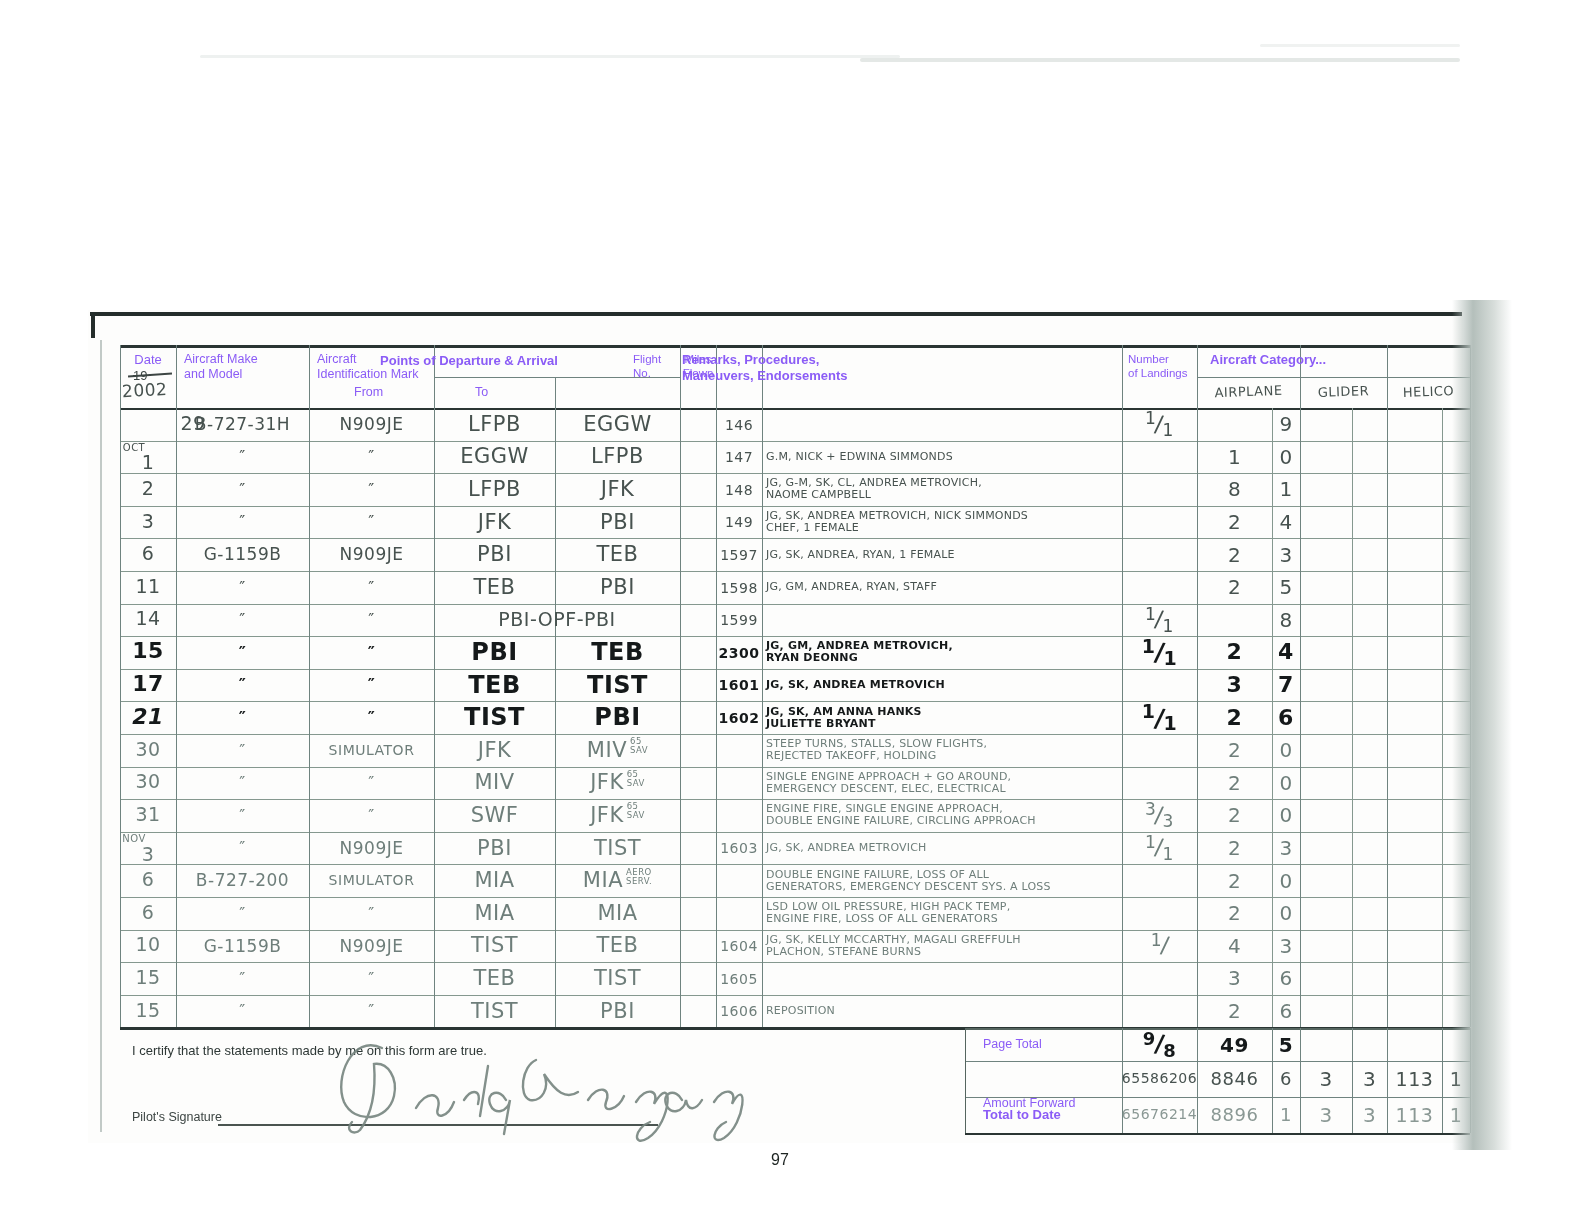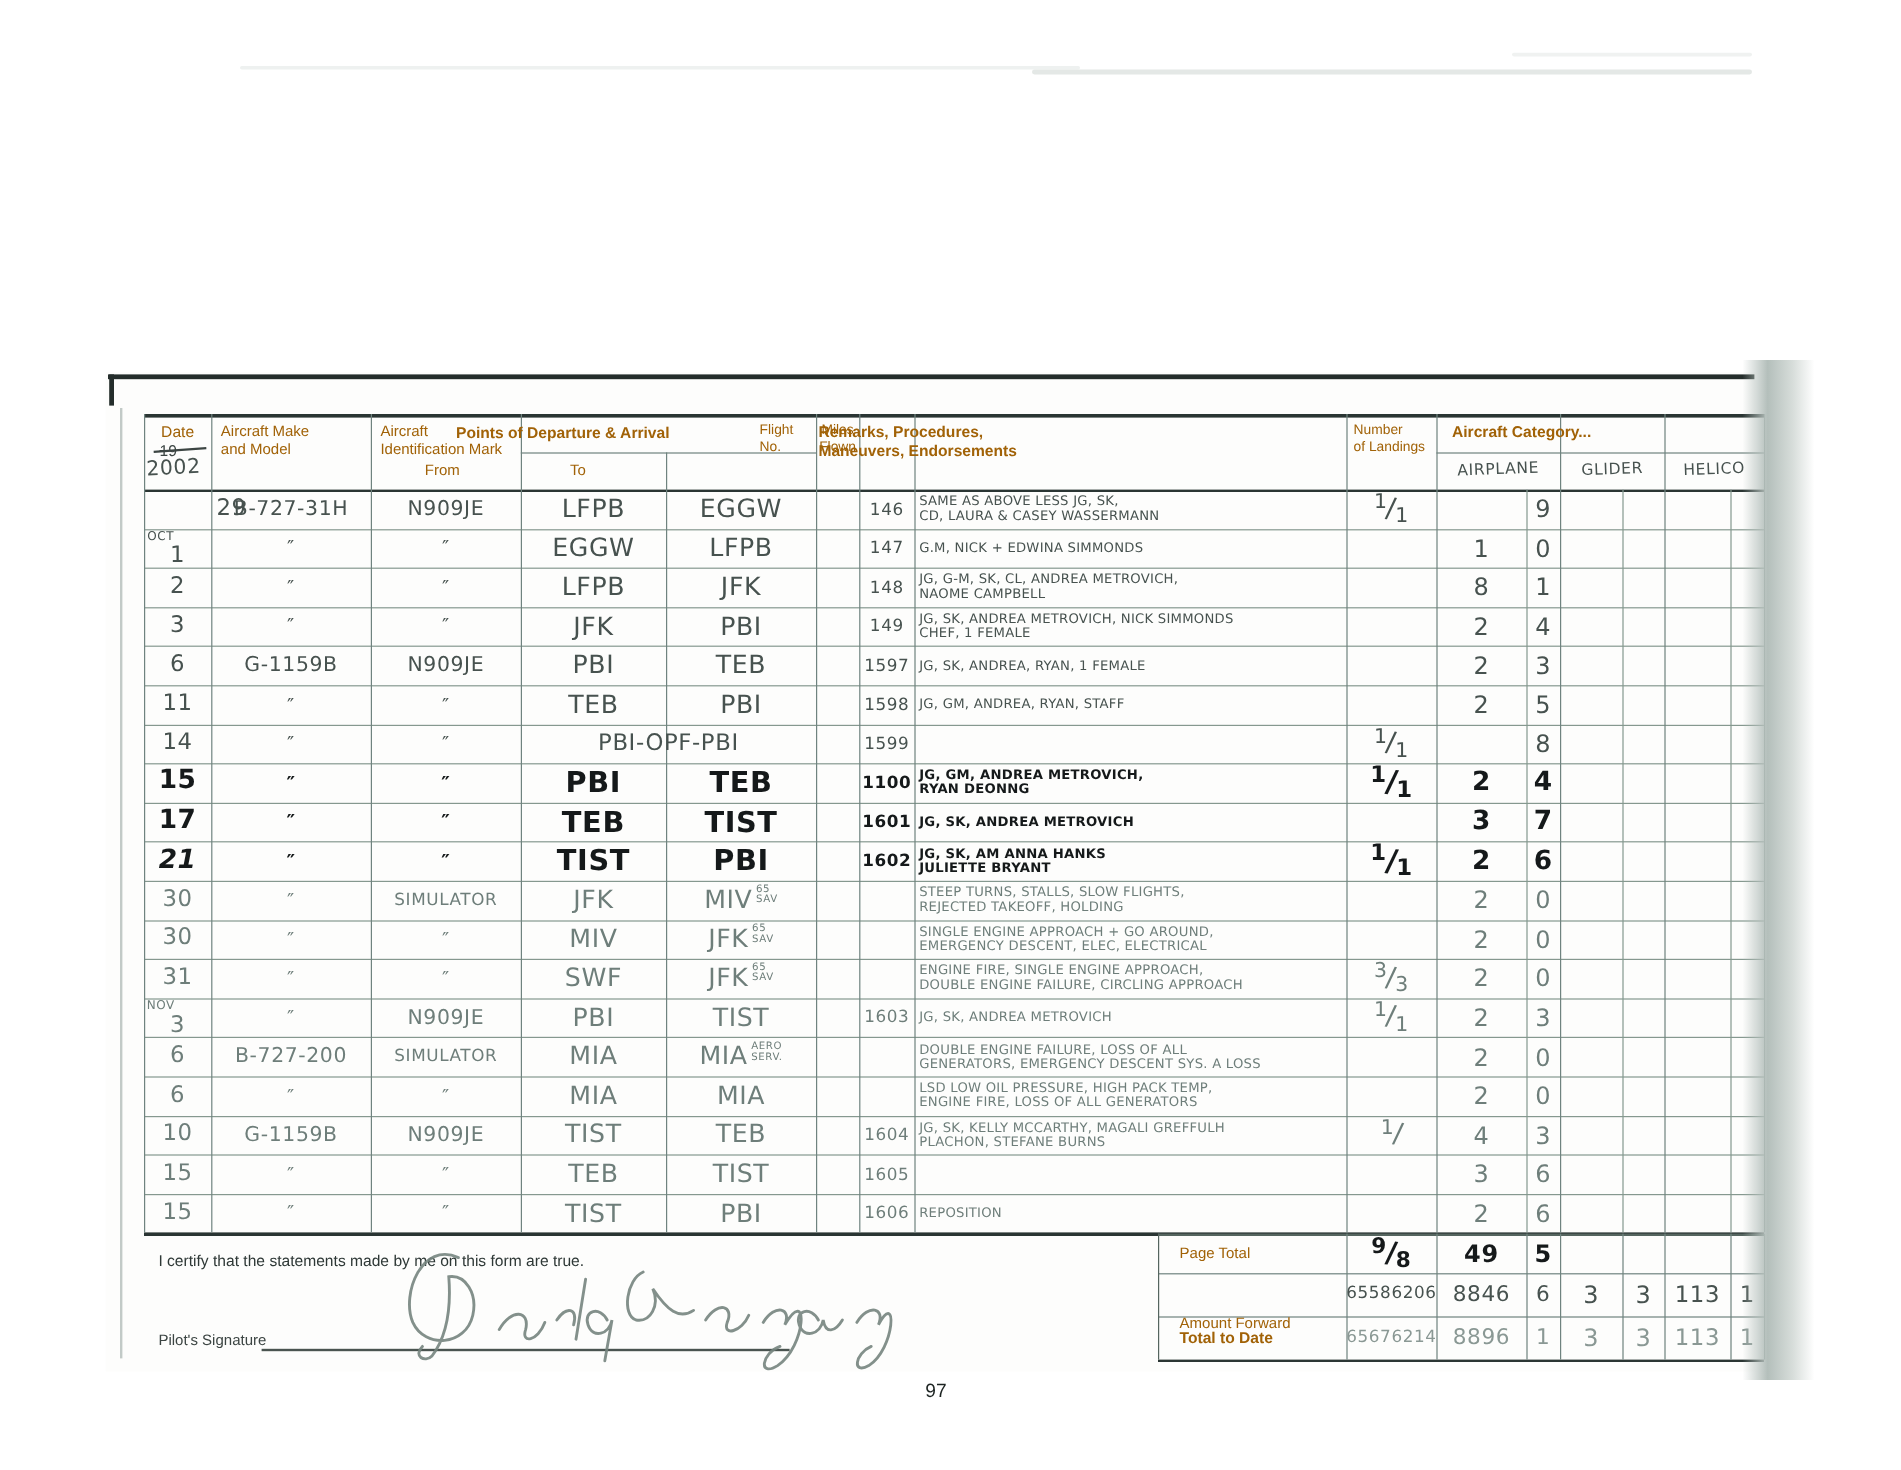--- a/index.html
+++ b/index.html
@@ -1,19 +1,19 @@
 <!DOCTYPE html>
 <html><head>
 <meta charset="utf-8">
 <style>
   html,body{margin:0;padding:0;background:#ffffff;}
   #scene{position:relative;width:1584px;height:1225px;background:#ffffff;overflow:hidden;
          font-family:"Liberation Sans",sans-serif;}
   .abs{position:absolute;}
-  .printed{color:#a16207;}
+  .printed{color:#8b5cf6;}
   .b{font-weight:700;}
   .hw{font-family:"DejaVu Sans",sans-serif;letter-spacing:0.5px;}
   .t-pencil{color:#47524f;}
   .t-bold{color:#15191a;font-weight:700;}
   .t-light{color:#6e7e7a;}
   .t-faint{color:#8a9894;}
   .pre{white-space:pre-line;}
   .ctr{display:flex;align-items:center;justify-content:center;}
   .scanstreak{position:absolute;border-radius:2px;}
   .sl-top{display:inline-block;transform:translateY(-6px);}
@@ -90,21 +90,20 @@
       <div class="abs" style="left: 1352px; top: 1028px; width: 1.1px; height: 105px; background: rgb(111, 131, 127);"></div>
       <div class="abs" style="left: 1387px; top: 1028px; width: 1.1px; height: 105px; background: rgb(111, 131, 127);"></div>
       <div class="abs" style="left: 1442px; top: 1028px; width: 1.1px; height: 105px; background: rgb(111, 131, 127);"></div>
       <div class="abs" style="left: 1470px; top: 1028px; width: 1.1px; height: 105px; background: rgb(111, 131, 127);"></div>
       <div class="abs hw ctr t-pencil" style="left: 120px; top: 411px; width: 56px; height: 24.6px; font-size: 19px; line-height: 1.1; text-align: center; padding-left: 45px;">29</div>
       <div class="abs hw ctr t-pencil" style="left: 176px; top: 411px; width: 133px; height: 26.6px; font-size: 17px; line-height: 1.1; text-align: center;">B-727-31H</div>
       <div class="abs hw ctr t-pencil" style="left: 309px; top: 411px; width: 125px; height: 26.6px; font-size: 17px; line-height: 1.1; text-align: center;">N909JE</div>
       <div class="abs hw ctr t-pencil" style="left: 434px; top: 411px; width: 121px; height: 26.6px; font-size: 21px; line-height: 1.1; text-align: center;">LFPB</div>
       <div class="abs hw ctr t-pencil" style="left: 555px; top: 411px; width: 125px; height: 26.6px; font-size: 21px; line-height: 1.1; text-align: center;">EGGW</div>
       <div class="abs hw ctr t-pencil" style="left: 716px; top: 413px; width: 46px; height: 24.6px; font-size: 14px; line-height: 1.1; text-align: center;">146</div>
-      <div class="abs hw ctr t-pencil " style="left: 766px; top: 409px; width: 352px; height: 30.6px; font-size: 11px; line-height: 1.1; text-align: left; justify-content: flex-start; letter-spacing: 0.2px;">SAME AS ABOVE LESS JG, SK,<br>CD, LAURA &amp; CASEY WASSERMANN</div>
       <div class="abs hw ctr t-pencil" style="left: 1122px; top: 410px; width: 75px; height: 28.6px; font-size: 17px; line-height: 1.1; text-align: center;">
         <span class="sl-top">1</span>
         <span class="sl-sl">/</span>
         <span class="sl-bot">1</span>
       </div>
       <div class="abs hw ctr t-pencil" style="left: 1272px; top: 411px; width: 28px; height: 26.6px; font-size: 20px; line-height: 1.1; text-align: center;">9</div>
       <div class="abs hw ctr t-pencil" style="left: 121px; top: 441.6px; width: 26px; height: 12px; font-size: 10px; line-height: 1.1; text-align: left;">OCT</div>
       <div class="abs hw ctr t-pencil" style="left: 120px; top: 450.6px; width: 56px; height: 24.6px; font-size: 19px; line-height: 1.1; text-align: center;">1</div>
       <div class="abs hw ctr t-pencil" style="left: 176px; top: 443.6px; width: 133px; height: 26.6px; font-size: 16px; line-height: 1.1; text-align: center;">″</div>
       <div class="abs hw ctr t-pencil" style="left: 309px; top: 443.6px; width: 125px; height: 26.6px; font-size: 16px; line-height: 1.1; text-align: center;">″</div>
@@ -159,21 +158,21 @@
         <span class="sl-top">1</span>
         <span class="sl-sl">/</span>
         <span class="sl-bot">1</span>
       </div>
       <div class="abs hw ctr t-pencil" style="left: 1272px; top: 606.6px; width: 28px; height: 26.6px; font-size: 20px; line-height: 1.1; text-align: center;">8</div>
       <div class="abs hw ctr t-bold" style="left: 120px; top: 639.2px; width: 56px; height: 24.6px; font-size: 22px; line-height: 1.1; text-align: center;">15</div>
       <div class="abs hw ctr t-bold" style="left: 176px; top: 639.2px; width: 133px; height: 26.6px; font-size: 16px; line-height: 1.1; text-align: center;">″</div>
       <div class="abs hw ctr t-bold" style="left: 309px; top: 639.2px; width: 125px; height: 26.6px; font-size: 16px; line-height: 1.1; text-align: center;">″</div>
       <div class="abs hw ctr t-bold" style="left: 434px; top: 639.2px; width: 121px; height: 26.6px; font-size: 24px; line-height: 1.1; text-align: center;">PBI</div>
       <div class="abs hw ctr t-bold" style="left: 555px; top: 639.2px; width: 125px; height: 26.6px; font-size: 24px; line-height: 1.1; text-align: center;">TEB</div>
-      <div class="abs hw ctr t-bold" style="left: 716px; top: 641.2px; width: 46px; height: 24.6px; font-size: 14px; line-height: 1.1; text-align: center;">1100</div>
+      <div class="abs hw ctr t-bold" style="left: 716px; top: 641.2px; width: 46px; height: 24.6px; font-size: 14px; line-height: 1.1; text-align: center;">2300</div>
       <div class="abs hw ctr t-bold " style="left: 766px; top: 637.2px; width: 352px; height: 30.6px; font-size: 11px; line-height: 1.1; text-align: left; justify-content: flex-start; letter-spacing: 0.2px;">JG, GM, ANDREA METROVICH,<br>RYAN DEONNG</div>
       <div class="abs hw ctr t-bold" style="left: 1122px; top: 638.2px; width: 75px; height: 28.6px; font-size: 19px; line-height: 1.1; text-align: center;">
         <span class="sl-top">1</span>
         <span class="sl-sl">/</span>
         <span class="sl-bot">1</span>
       </div>
       <div class="abs hw ctr t-bold" style="left: 1197px; top: 639.2px; width: 75px; height: 26.6px; font-size: 22px; line-height: 1.1; text-align: center;">2</div>
       <div class="abs hw ctr t-bold" style="left: 1272px; top: 639.2px; width: 28px; height: 26.6px; font-size: 22px; line-height: 1.1; text-align: center;">4</div>
       <div class="abs hw ctr t-bold" style="left: 120px; top: 671.8px; width: 56px; height: 24.6px; font-size: 22px; line-height: 1.1; text-align: center;">17</div>
       <div class="abs hw ctr t-bold" style="left: 176px; top: 671.8px; width: 133px; height: 26.6px; font-size: 16px; line-height: 1.1; text-align: center;">″</div>

